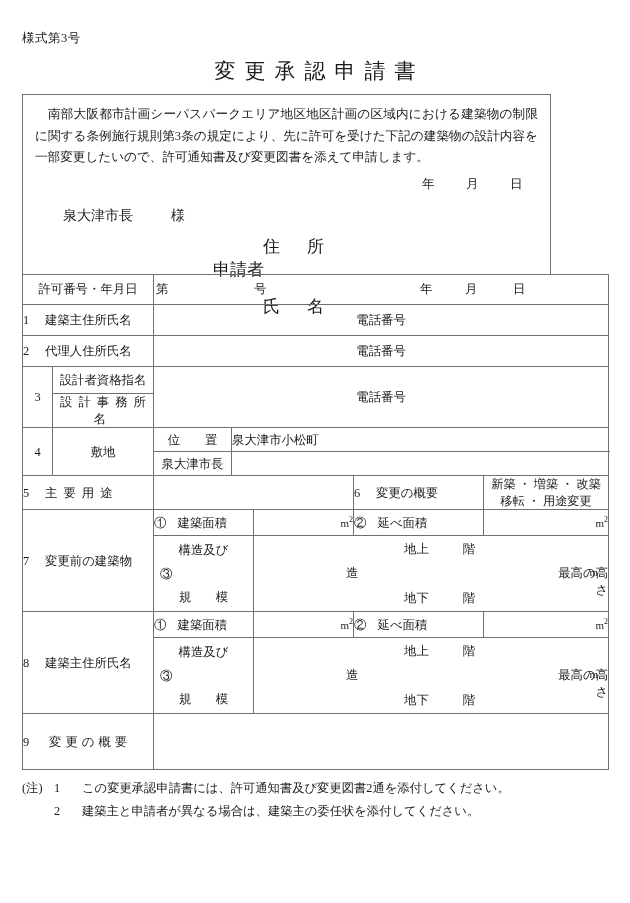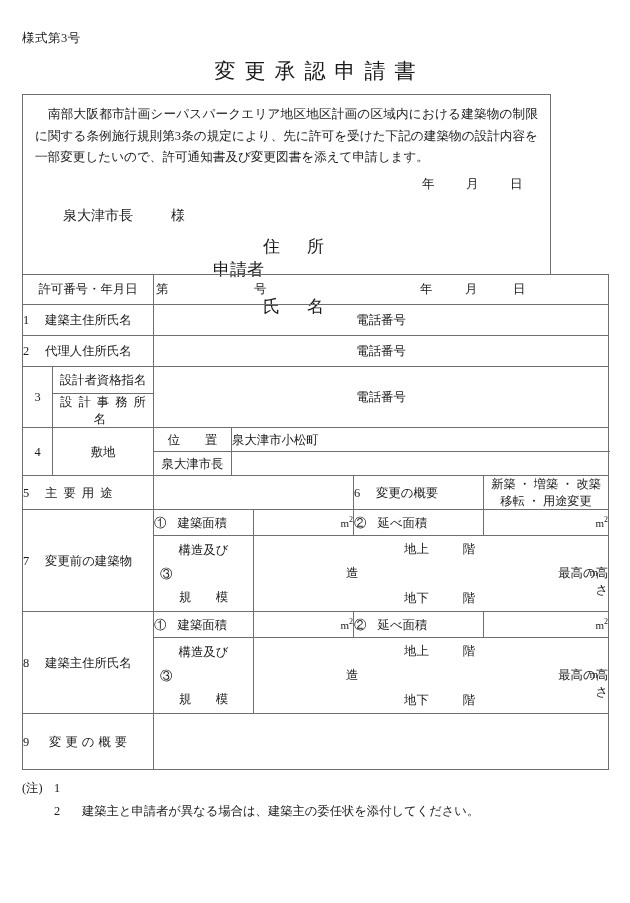--- a/index.html
+++ b/index.html
@@ -425,20 +425,21 @@
       </td>
       <td colspan="6"></td>
     </tr>
   </tbody>
     </table>
 
   <div class="notes">
     <div class="note-row">
       <span class="note-tag">(注)</span>
       <span class="note-num">1</span>
+      <span class="note-txt">この変更承認申請書には、許可通知書及び変更図書2通を添付してください。</span>
     </div>
     <div class="note-row">
       <span class="note-tag"></span>
       <span class="note-num">2</span>
       <span class="note-txt">建築主と申請者が異なる場合は、建築主の委任状を添付してください。</span>
     </div>
   </div>
 
 </div>
 

